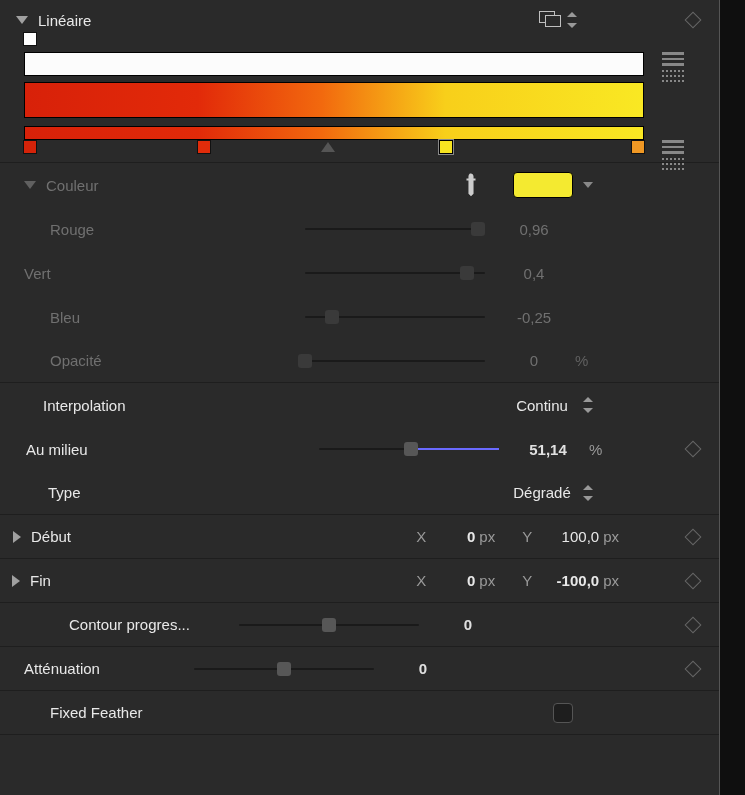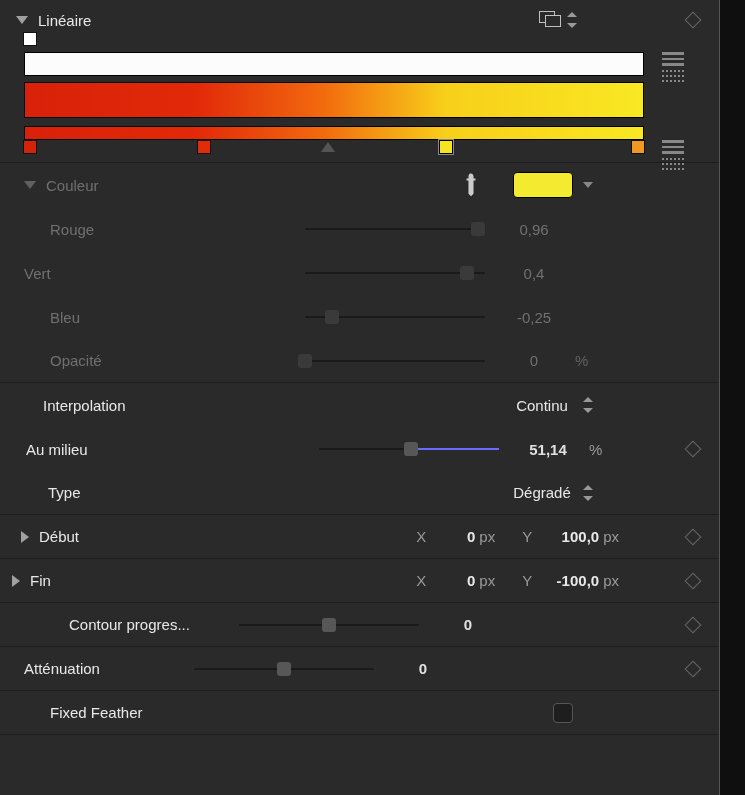--- a/index.html
+++ b/index.html
@@ -359,29 +359,29 @@
   </div>
 
   <div class="row" style="padding-left:48px">
     <span class="label bright">Type</span>
     <div class="spacer"></div>
     <span class="value" style="color:#e8e8e8">Dégradé</span>
     <div class="arrows" style="margin-left:6px"></div>
     <div style="width:110px"></div>
   </div>
 
-  <div class="row" style="padding-left:21px">
+  <div class="row" style="padding-left:13px">
     <div class="disclosure right"></div>
     <span class="label bright" style="width:100px">Début</span>
     <div class="spacer"></div>
     <span class="xy-label">X</span>
     <span class="xy-val" style="font-weight:600">0</span>
     <span class="xy-unit">px</span>
     <span class="xy-label" style="margin-left:16px">Y</span>
-    <span class="xy-val" style="width:64px; font-weight:700">100,0</span>
+    <span class="xy-val" style="width:64px; font-weight:400">100,0</span>
     <span class="xy-unit">px</span>
     <div style="width:60px"></div>
     <div class="keydiamond"></div>
   </div>
 
   <div class="row" style="padding-left:12px">
     <div class="disclosure right"></div>
     <span class="label bright" style="width:100px">Fin</span>
     <div class="spacer"></div>
     <span class="xy-label">X</span>

